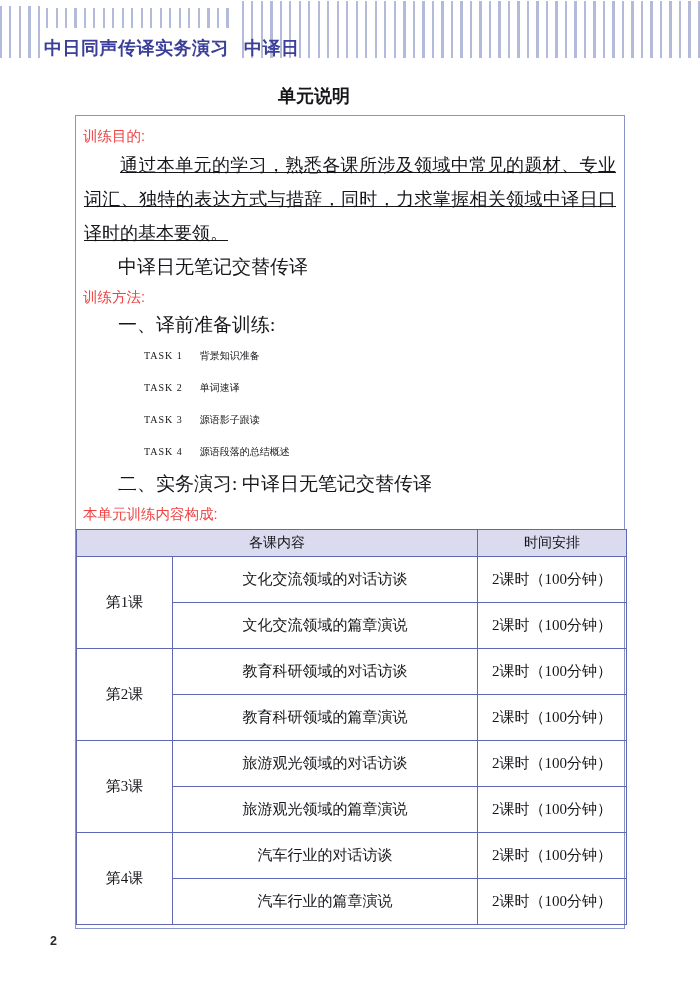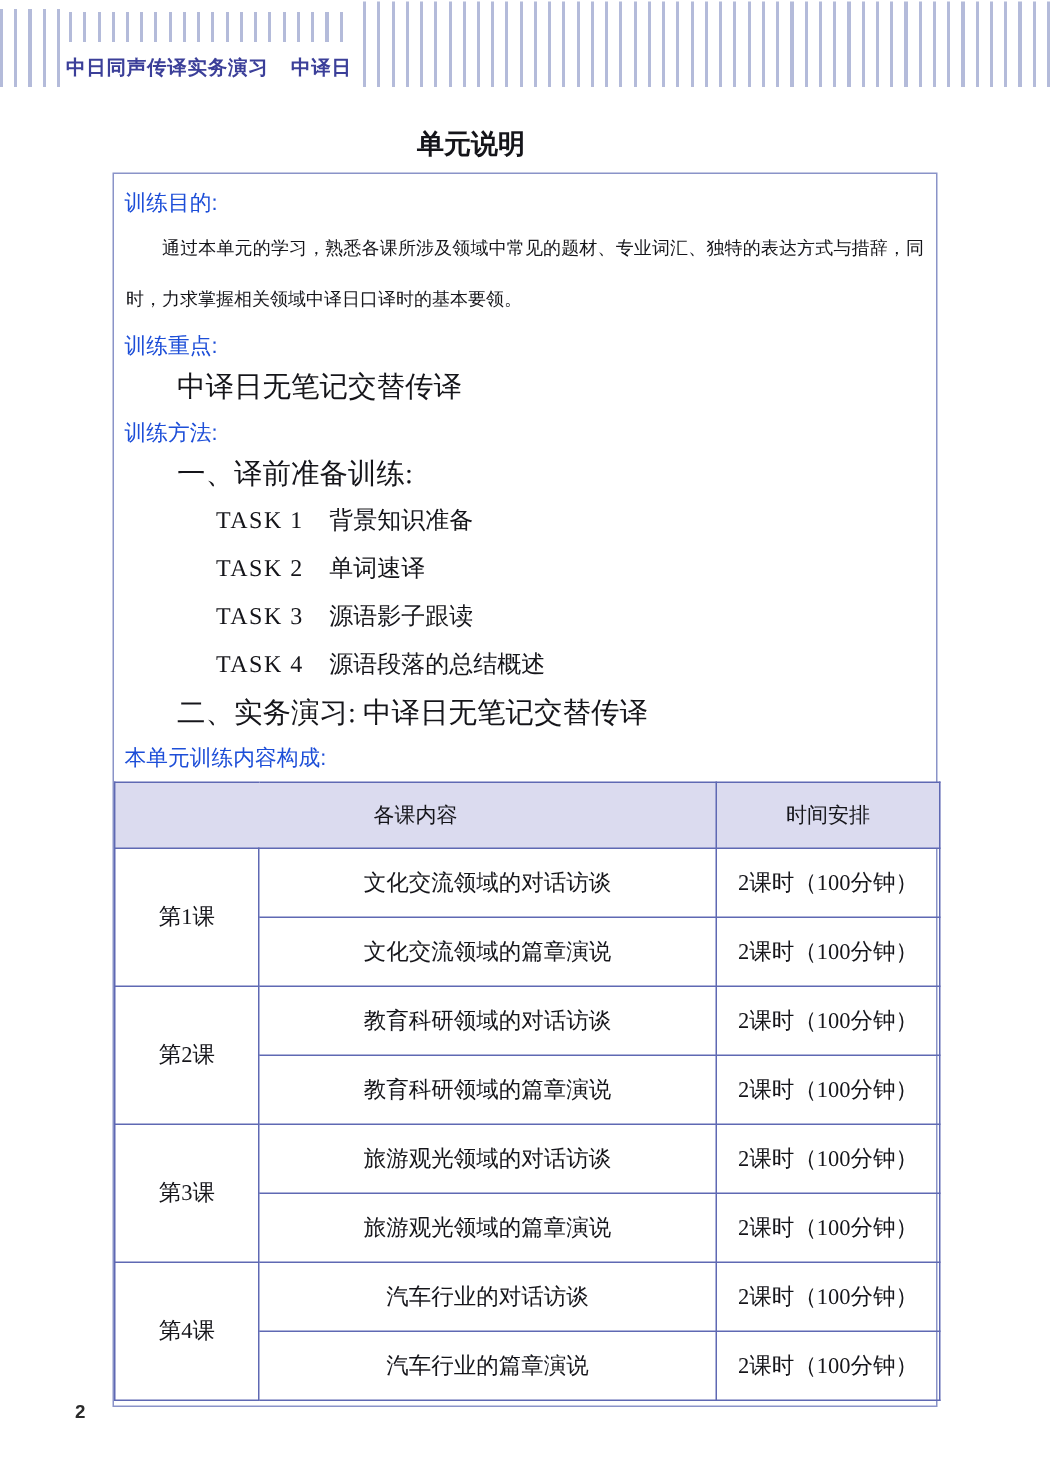--- a/index.html
+++ b/index.html
@@ -21,21 +21,21 @@
     background: repeating-linear-gradient(90deg,
       #b4bbda 0, #b4bbda 2px,
       rgba(0,0,0,0) 2px, rgba(0,0,0,0) 9.5px);
   }
   .band-left  { left: 0;     top: 6px; width: 42px;  height: 52px; }
   .band-mid   { left: 46px;  top: 8px; width: 190px; height: 20px; }
   .band-right { left: 242px; top: 1px; width: 458px; height: 57px; }
   .running-head {
     position: absolute; left: 44px; top: 36px;
     font-family: "Liberation Sans", "DejaVu Sans", sans-serif;
-    font-size: 13px; font-weight: bold; color: #3b3f99;
+    font-size: 18px; font-weight: bold; color: #3b3f99;
     white-space: nowrap; letter-spacing: 0.5px;
   }
   .running-head .sep { display: inline-block; width: 15px; }
 
   
   .page-title {
     position: absolute; top: 86px; left: 0; width: 628px;
     margin: 0; text-align: center;
     font-size: 18px; font-weight: bold; line-height: 20px;
     font-family: "Liberation Serif", "DejaVu Serif", serif;
@@ -43,45 +43,45 @@
 
   
   .content-box {
     position: absolute; top: 115px; left: 75px; width: 550px;
     border: 1.5px solid #8a93c8;
     background: #ffffff;
     padding: 5px 0 3px 0;
   }
   .blue-heading {
     font-family: "Liberation Sans", "DejaVu Sans", sans-serif;
-    color: #1d4ed8; font-size: 14.5px; line-height: 20px;
+    color: #ef4444; font-size: 14.5px; line-height: 20px;
     margin: 5px 7px 2px 7px; font-weight: normal;
   }
   .para {
-    font-size: 12px; line-height: 34px;
-    margin: 1px 8px 1px 8px; text-align: justify;
+    font-size: 18px; line-height: 34px;
+    margin: 1px 8px 1px 8px; text-align: justify; text-decoration: underline;
   }
   .indent-first { text-indent: 2em; }
   .plain-line { font-size: 19px; line-height: 31px; margin: 0 8px; font-family: Liberation Serif, serif; }
   .lvl-1 { padding-left: 34px; }
-  .task-line { font-size: 16px; line-height: 32px; margin: 0 8px; padding-left: 60px; }
+  .task-line { font-size: 10px; line-height: 32px; margin: 0 8px; padding-left: 60px; }
   .task-label { letter-spacing: 1px; margin-right: 17px; }
 
   
   .unit-table {
     width: 100%; border-collapse: collapse; table-layout: fixed;
     margin-top: 5px; font-size: 15px;
   }
   .unit-table th, .unit-table td {
     border: 1px solid #5f69b3; padding: 0 4px; text-align: center;
   }
   .unit-table th {
     background: #dbdbef;
     font-family: "Liberation Sans", "DejaVu Sans", sans-serif;
-    font-weight: normal; font-size: 14px; height: 44px; color: #15151a;
+    font-weight: normal; font-size: 14px; height: 27px; color: #15151a;
   }
   .unit-table td { height: 46px; }
   .col-lesson { width: 96px; }
   .col-content { width: 305px; }
   .col-time { width: 149px; }
   tr.inner td { border-top-color: #7b84c4; }
 
   
   .note-line { font-size: 15px; line-height: 28px; margin: 0 8px; }
   .note-first { margin-top: 3px; }
@@ -107,21 +107,20 @@
     </div>
   </header>
 
   <h1 class="page-title">单元说明</h1>
 
   <div class="content-box">
 
     <div class="blue-heading">训练目的:</div>
     <p class="para indent-first">通过本单元的学习，熟悉各课所涉及领域中常见的题材、专业词汇、独特的表达方式与措辞，同时，力求掌握相关领域中译日口译时的基本要领。</p>
 
-    <div class="blue-heading">训练重点:</div>
     <div class="plain-line lvl-1">中译日无笔记交替传译</div>
 
     <div class="blue-heading">训练方法:</div>
     <div class="plain-line lvl-1">一、译前准备训练:</div>
 
     <div class="task-line">
       <span class="task-label">TASK 1</span><span>背景知识准备</span>
     </div>
     <div class="task-line">
       <span class="task-label">TASK 2</span><span>单词速译</span>

